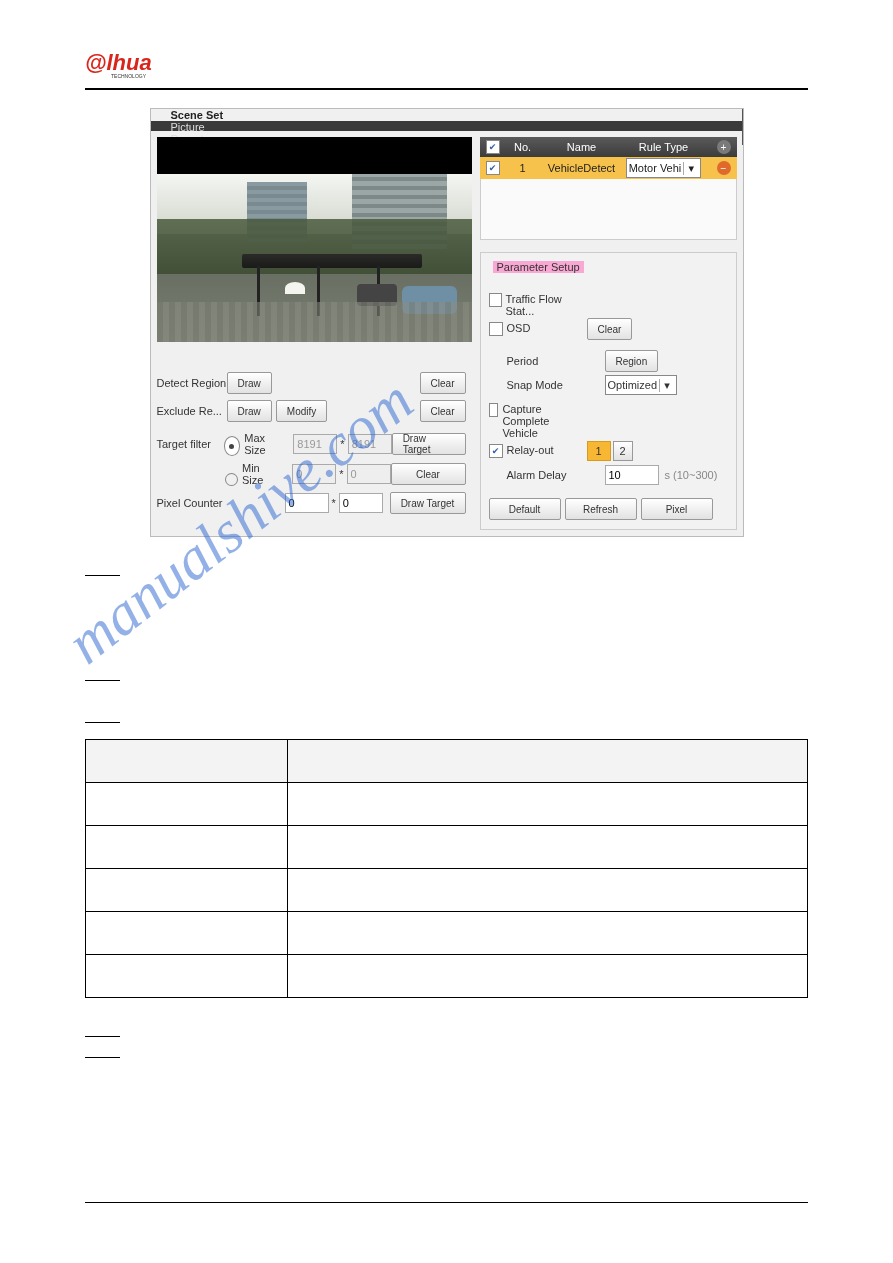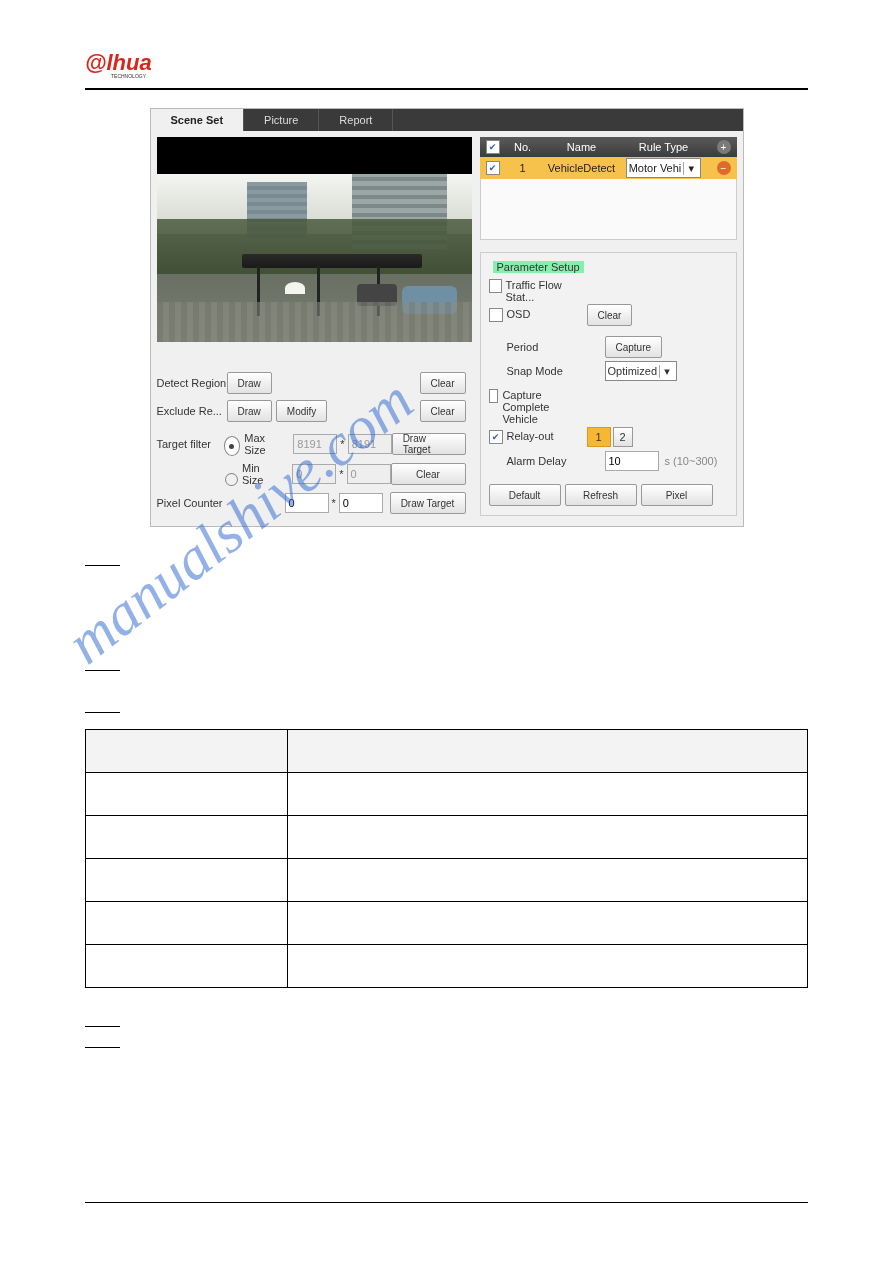--- a/index.html
+++ b/index.html
@@ -24,20 +24,21 @@
     margin: 0 auto;
     width: 592px;
     border: 1px solid #bbb;
     background: #f0f0f0;
   }
   .tabs {
     display: flex;
     height: 22px;
     background: #3a3a3a;
     font-size: 11px;
+    flex-direction: column;
   }
   .tab {
     padding: 0 20px;
     display: flex;
     align-items: center;
     color: #ddd;
     border-right: 1px solid #555;
   }
   .tab.active {
     background: #f0f0f0;
@@ -187,21 +188,21 @@
   .plus-icon { background:#7a7a7a; }
   .remove-icon { background:#e06a2b; }
   .rules-blank {
     height:60px; border:1px solid #ccc; border-top:none; background:#fafafa;
   }
   .param-box {
     margin-top:12px; border:1px solid #ccc; padding:8px;
     font-size:11px; color:#333; background:#f2f2f2;
   }
   .param-title {
-    margin:-16px 0 6px 4px; background:#86efac; padding:0 4px; display:inline-block;
+    margin:-16px 0 20px 4px; background:#f9a8d4; padding:0 4px; display:inline-block;
   }
   .p-row {
     display:flex; align-items:center; min-height:24px;
   }
   .p-row .lbl { width:98px; display:flex; gap:4px; }
   .relay-btn {
     width:18px; height:18px; border:1px solid #999; display:inline-flex;
     align-items:center; justify-content:center; font-size:11px;
     background: linear-gradient(#fff,#e2e2e2);
   }
@@ -363,21 +364,21 @@
           </div>
           <div class="p-row">
             <span class="lbl">
                 <span class="cb"></span>
               <span>OSD</span>
               </span>
             <span class="btn">Clear</span>
           </div>
           <div class="p-row" style="margin-top:8px">
             <span class="lbl" style="padding-left:18px">Period</span>
-            <span class="btn">Capture</span>
+            <span class="btn">Region</span>
           </div>
           <div class="p-row">
             <span class="lbl" style="padding-left:18px">Snap Mode</span>
             <span class="sel">
               <span>Optimized</span>
               <span class="sel-arrow">▾</span>
             </span>
           </div>
           <div class="p-row" style="margin-top:6px">
             <span class="lbl">

